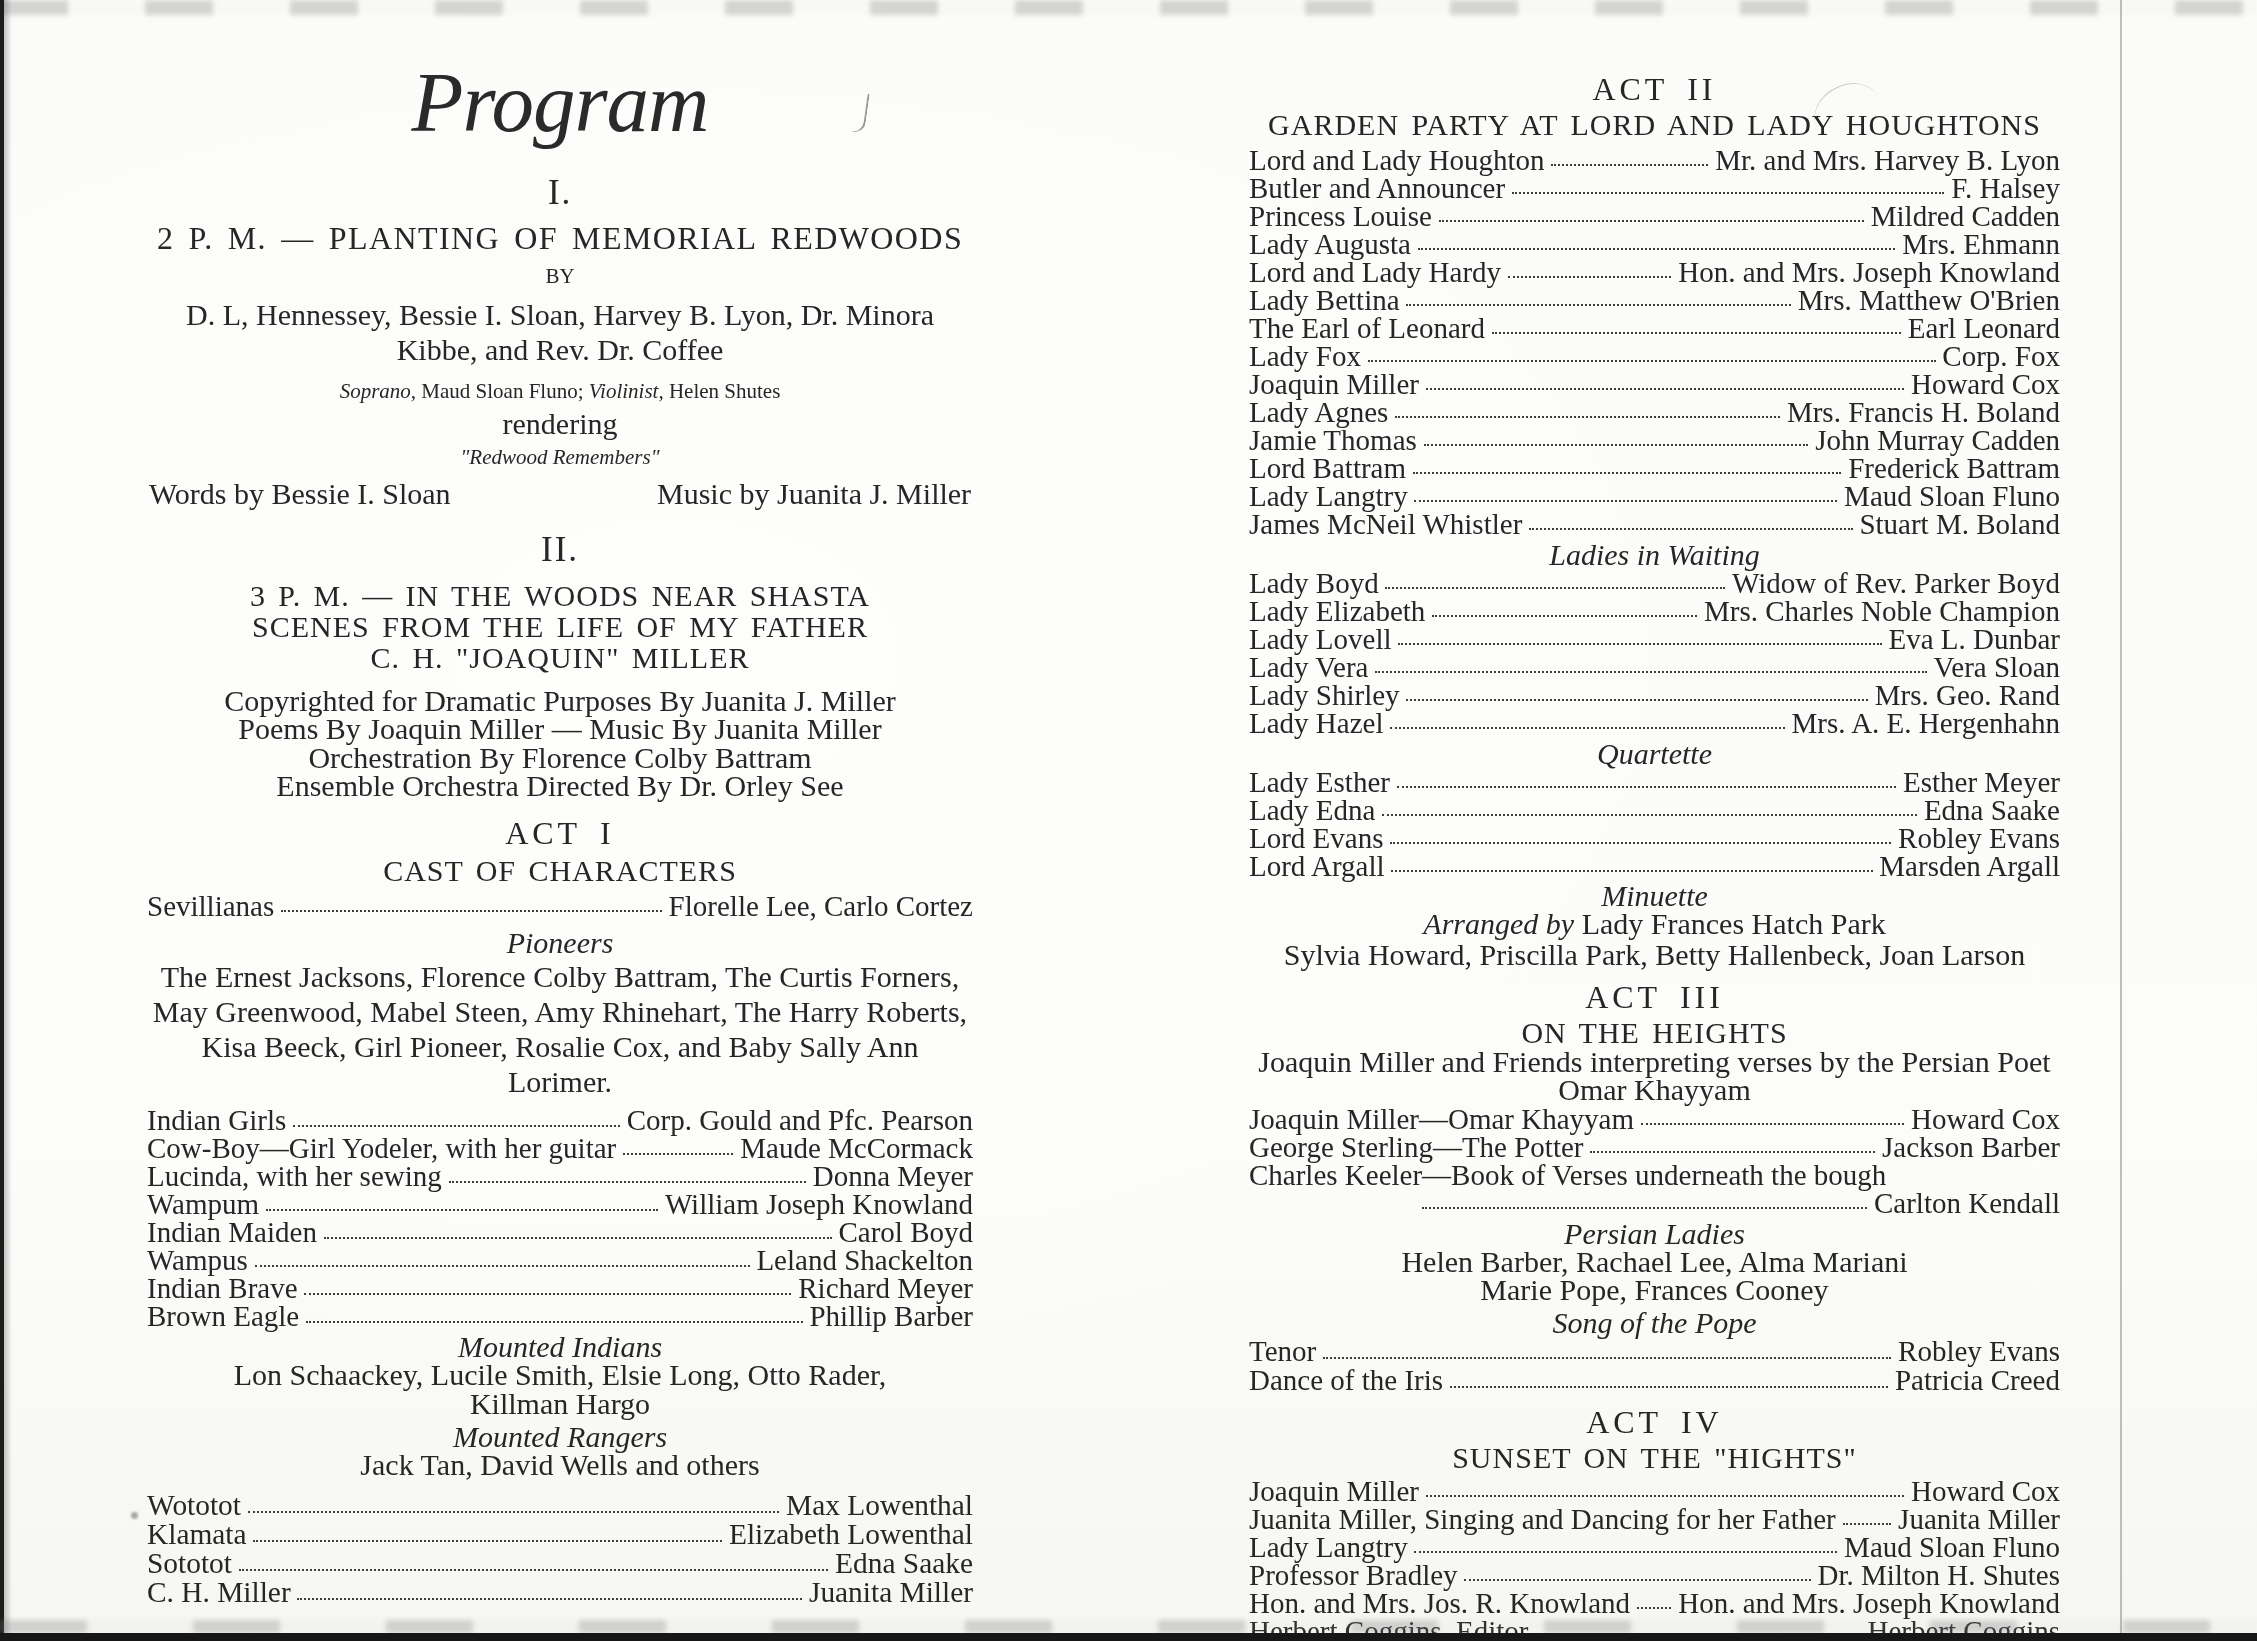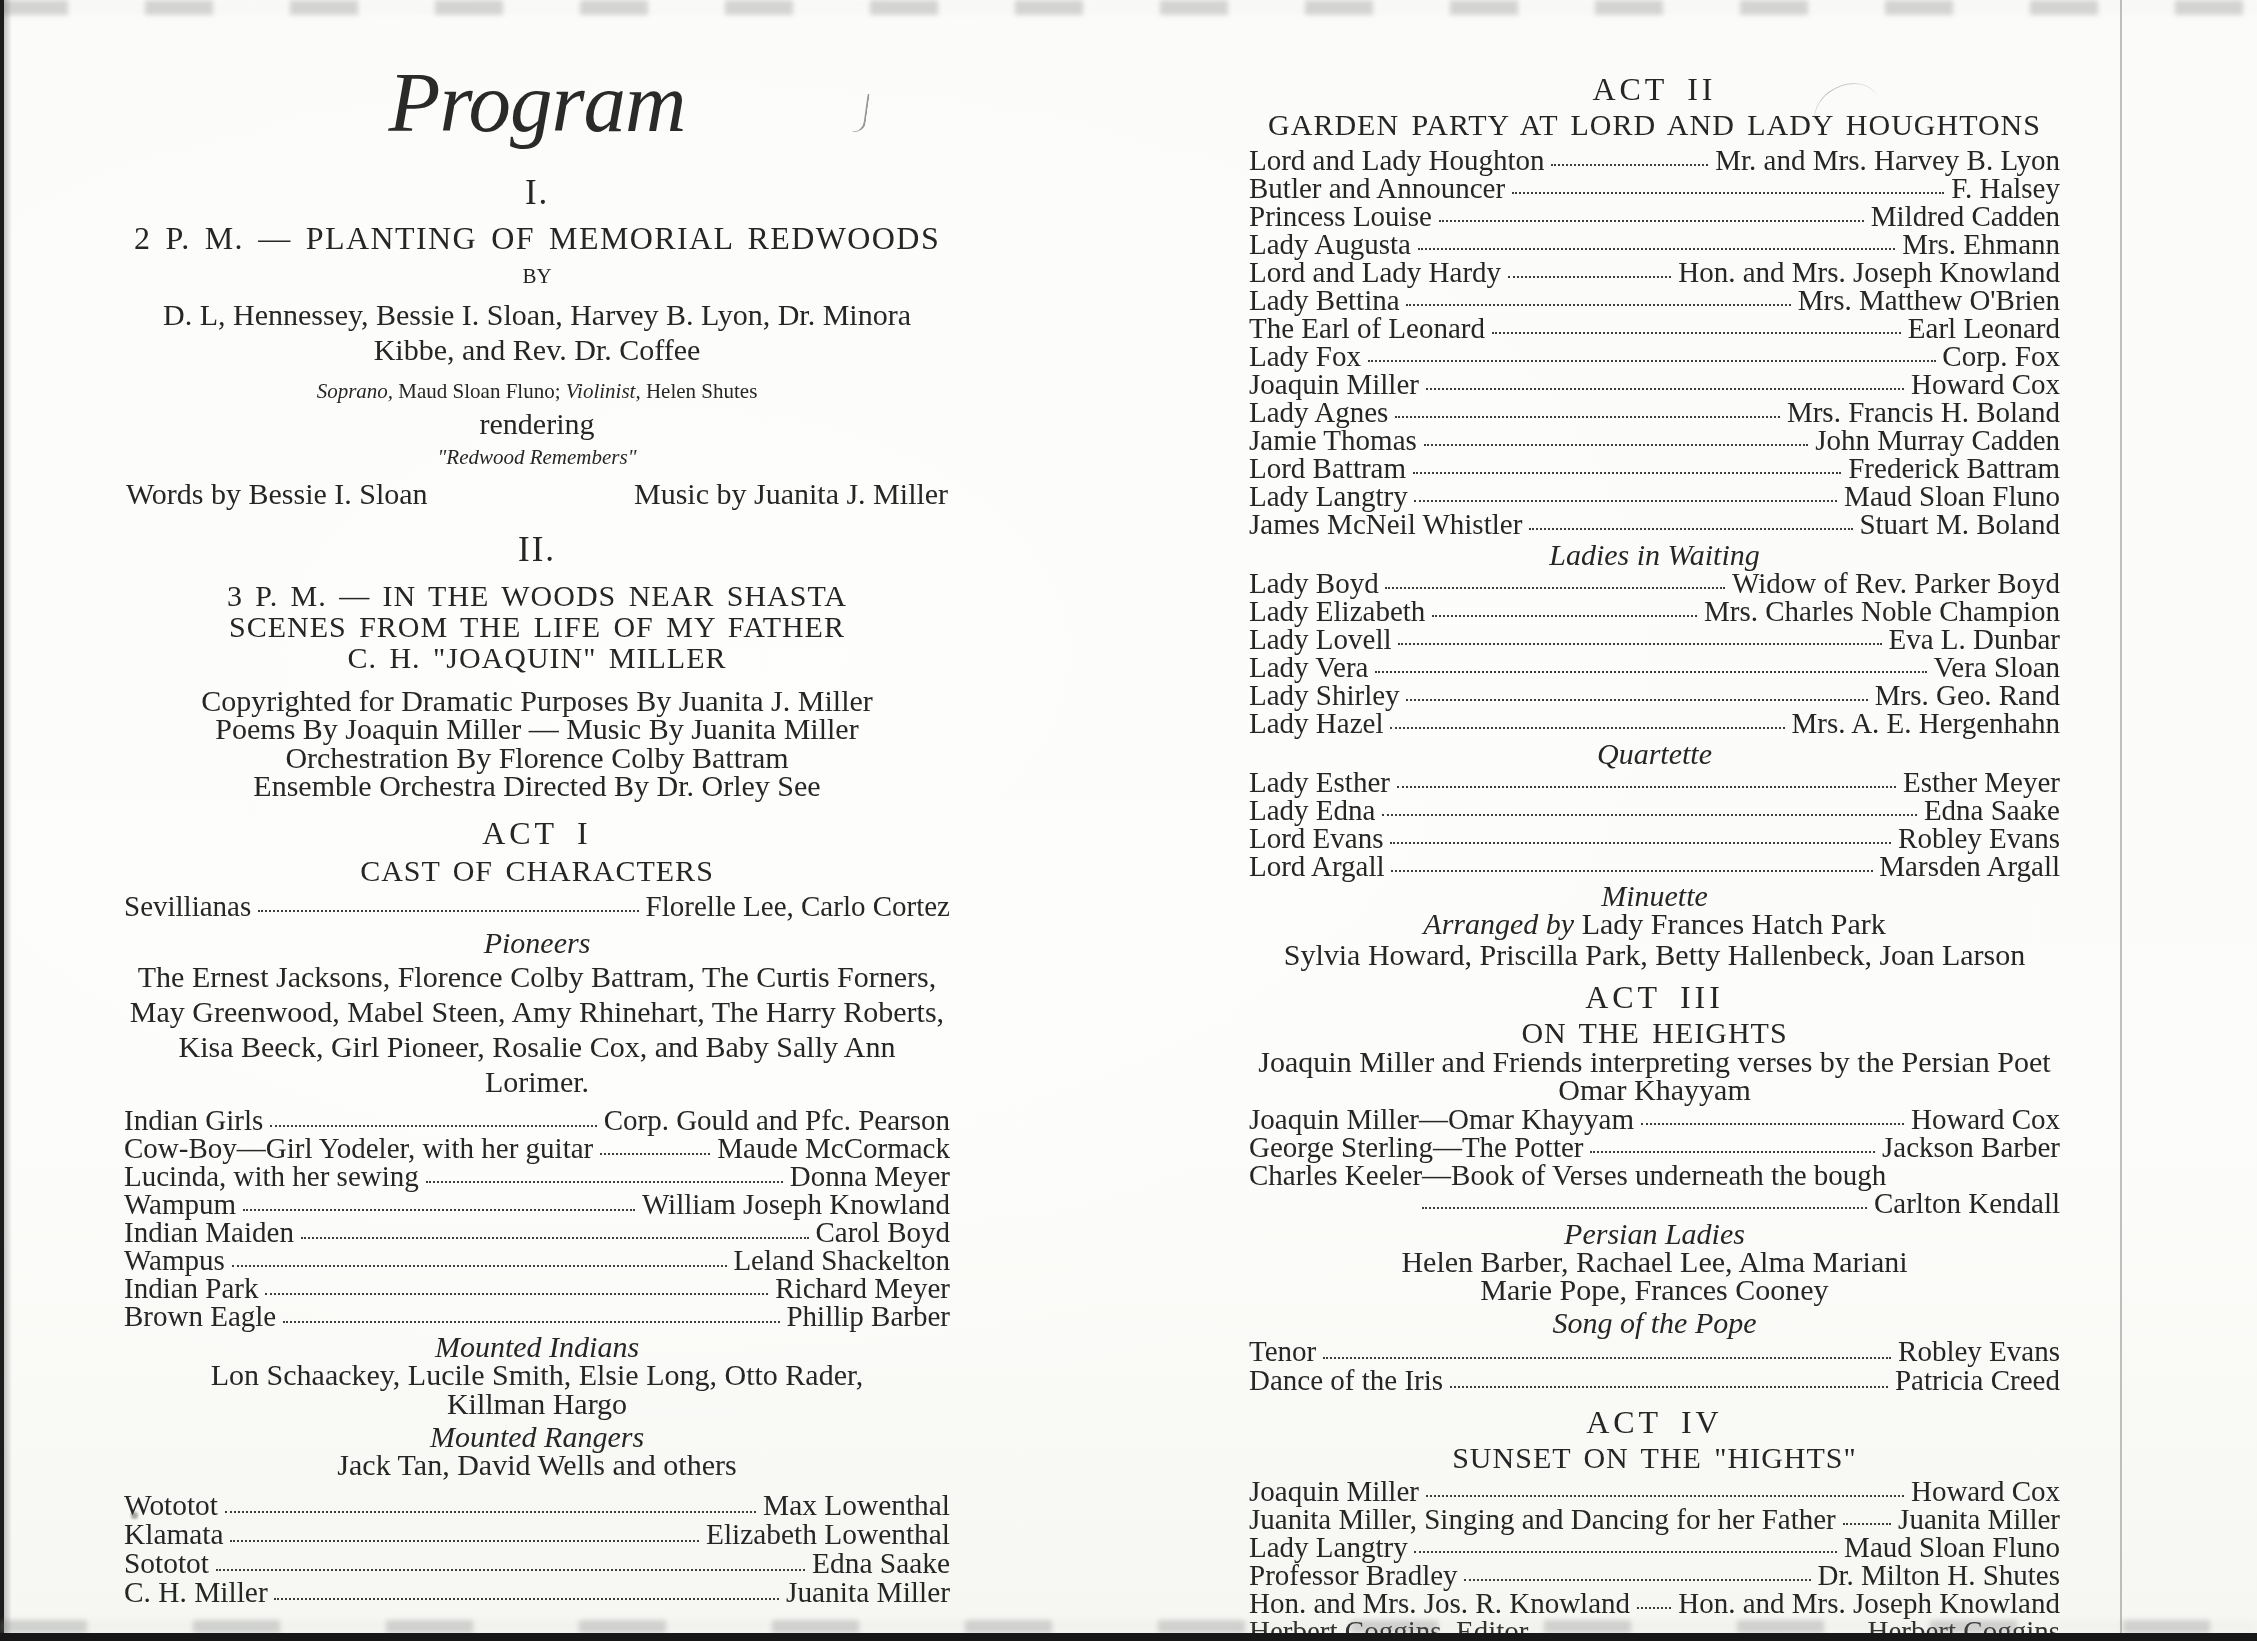--- a/index.html
+++ b/index.html
@@ -23,21 +23,21 @@
     filter:blur(2.9px);}
   .fold-right{position:absolute;left:2120px;top:0;width:1.9px;height:100%;background:rgba(110,122,118,.45);}
   .pen-tick{position:absolute;left:855px;top:93px;width:9.7px;height:39px;
     border-right:2.9px solid rgba(70,70,70,.55);border-bottom:1.9px solid rgba(70,70,70,.4);
     border-radius:0 0 11.6px 0;transform:rotate(8deg);}
   .pen-curve{position:absolute;left:1813px;top:85px;width:68px;height:52px;
     border-top:1.9px solid rgba(120,120,120,.45);border-radius:50%;transform:rotate(-28deg);}
   .speck-klamata{position:absolute;left:131px;top:1512px;width:6.8px;height:6.8px;background:rgba(90,90,90,.5);border-radius:50%;filter:blur(1px);}
 
   .col{position:absolute;}
-  .col-left{left:124px;top:39px;width:826px;}
+  .col-left{left:147px;top:39px;width:826px;}
   .col-right{left:1249px;top:70px;width:811px;font-family:Liberation Serif, serif;}
 
   .title{font-style:italic;font-weight:400;font-size:85px;line-height:126px;height:126px;margin:0;
     text-align:center;letter-spacing:-1px;color:#2a2a2a;}
   .numeral{text-align:center;font-size:35px;line-height:39px;letter-spacing:1.9px;}
   .caps-line{text-align:center;font-size:32px;line-height:39px;letter-spacing:1.4px;word-spacing:4.8px;margin-top:7.7px;white-space:nowrap;}
   .caps-sub{text-align:center;font-size:30px;line-height:31px;letter-spacing:1px;word-spacing:3.9px;white-space:nowrap;}
   .act-head{text-align:center;font-size:32px;line-height:39px;letter-spacing:3.9px;word-spacing:7.7px;}
   .center-line{text-align:center;font-size:21px;line-height:37px;}
   .center-tight{text-align:center;font-size:30px;line-height:28.5px;}
@@ -121,21 +121,21 @@
         <span class="role">Indian Maiden</span>
         <span class="dots"></span>
         <span class="perf">Carol Boyd</span>
       </div>
     <div class="crow">
         <span class="role">Wampus</span>
         <span class="dots"></span>
         <span class="perf">Leland Shackelton</span>
       </div>
     <div class="crow">
-        <span class="role">Indian Park</span>
+        <span class="role">Indian Brave</span>
         <span class="dots"></span>
         <span class="perf">Richard Meyer</span>
       </div>
     <div class="crow">
         <span class="role">Brown Eagle</span>
         <span class="dots"></span>
         <span class="perf">Phillip Barber</span>
       </div>
 
     <div class="group-head mt2">Mounted Indians</div>

